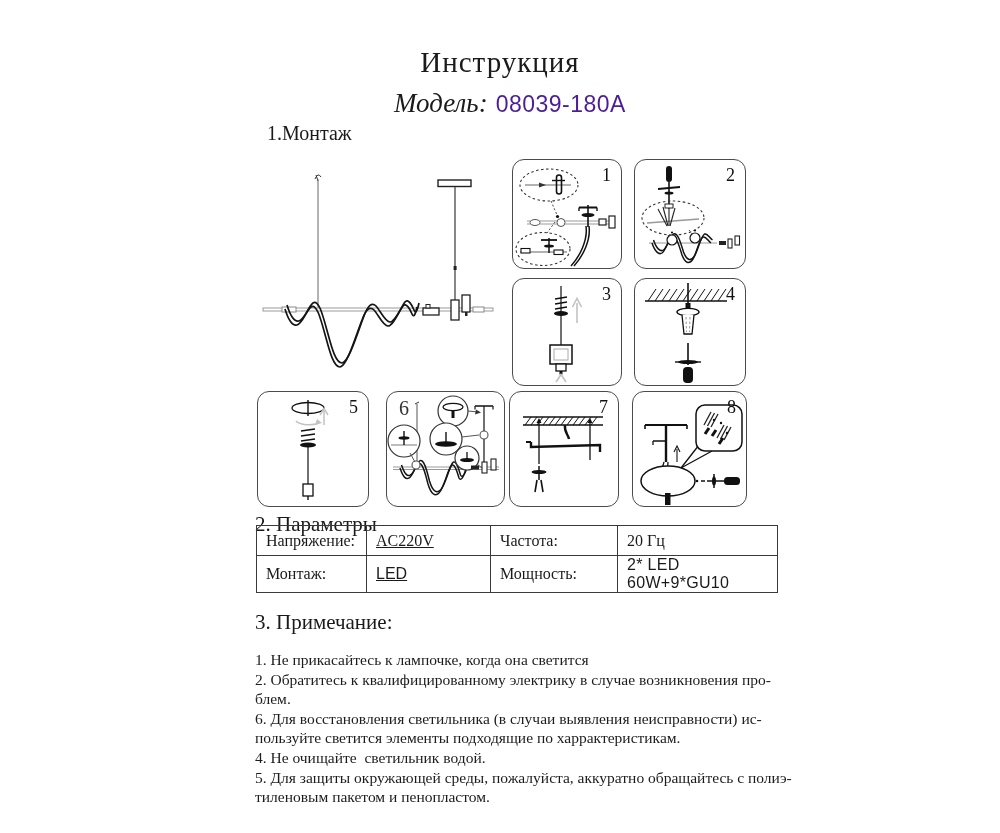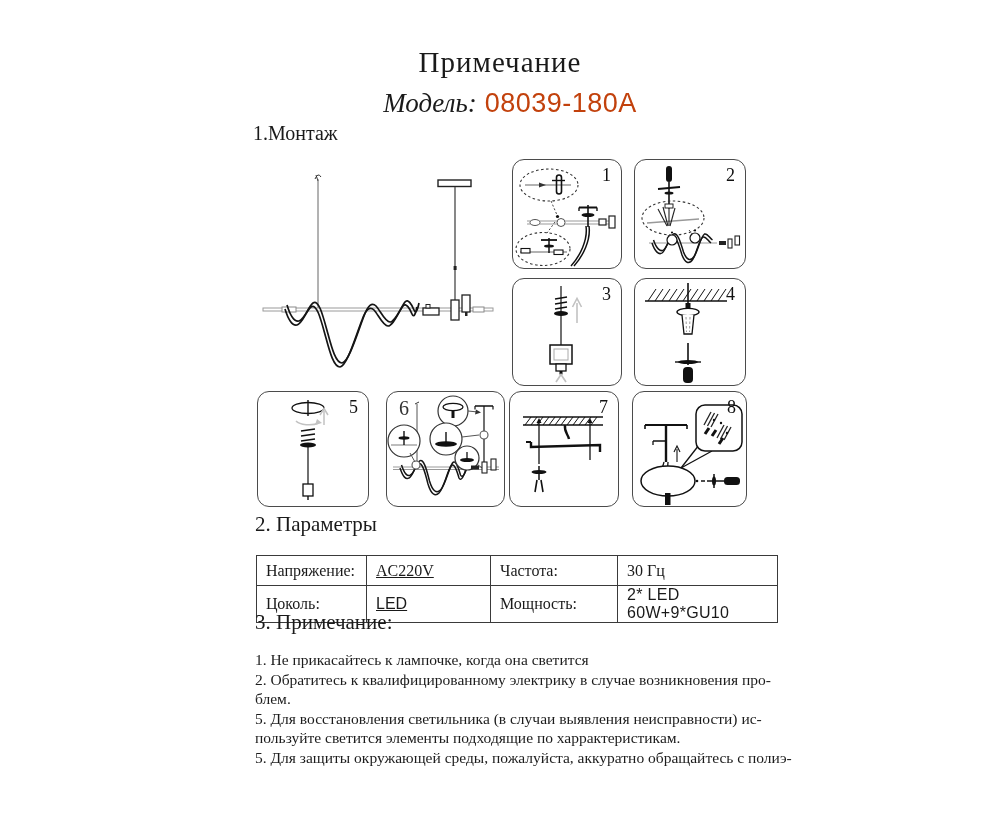--- a/index.html
+++ b/index.html
@@ -2,42 +2,42 @@
 <html><head>
 <meta charset="utf-8">
 <style>
   html,body{margin:0;padding:0;background:#ffffff;}
   .page{position:relative;width:1000px;height:833px;background:#fff;overflow:hidden;
         font-family:"Liberation Serif", serif;color:#1a1a1a;}
   .abs{position:absolute;}
   .title{left:0;top:46px;width:1000px;text-align:center;font-size:29px;letter-spacing:1px;}
   .model-row{left:0;top:88px;width:1000px;display:flex;justify-content:center;align-items:baseline;gap:8px;transform:translateX(10px);}
   .model-label{font-size:27px;font-style:italic;}
-  .model-value{font-family:"Liberation Sans", sans-serif;font-size:27px;color:#c2410c;letter-spacing:0.5px;}
-  .h-montage{left:253px;top:122px;font-size:20px;}
+  .model-value{font-family:"Liberation Sans", sans-serif;font-size:23px;color:#4c1d95;letter-spacing:0.5px;}
+  .h-montage{left:267px;top:122px;font-size:20px;}
   .h-params{left:255px;top:512px;font-size:21px;}
   .h-notes{left:255px;top:610px;font-size:21px;}
   .panel{position:absolute;border:1.6px solid #4b4b4b;border-radius:12px;background:#fff;box-sizing:border-box;}
   .panel svg{position:absolute;left:0;top:0;}
   .pnum{position:absolute;top:5px;right:10px;font-size:18px;color:#111;font-family:"Liberation Serif",serif;}
   .pnum-left{position:absolute;top:5px;left:12px;right:auto;font-size:20px;color:#333;}
-  table.params{position:absolute;left:256px;top:555px;border-collapse:collapse;table-layout:fixed;width:489px;}
+  table.params{position:absolute;left:256px;top:525px;border-collapse:collapse;table-layout:fixed;width:489px;}
   table.params td{border:1.6px solid #3a3a3a;height:29px;padding:0 0 0 9px;font-size:16px;vertical-align:middle;}
   td.c0{width:100px;} td.c1{width:114px;text-decoration:underline;} td.c2{width:117px;} td.c3{width:150px;}
   .sans-val{font-family:"Liberation Sans", sans-serif;font-size:15px;}
   .sans-small{font-family:"Liberation Sans", sans-serif;font-size:12.5px;letter-spacing:0.3px;}
   .notes{left:255px;top:650px;width:500px;font-size:15.5px;line-height:19.6px;color:#1c1c1c;}
   .notes div{white-space:pre;}
 </style>
 </head>
 <body>
 
 <div class="page">
 
-  <div class="abs title">Примечание</div>
+  <div class="abs title">Инструкция</div>
   <div class="abs model-row">
     <span class="model-label">Модель:</span>
     <span class="model-value">08039-180A</span>
   </div>
 
   <div class="abs h-montage">1.Монтаж</div>
 
   <div class="abs" style="left:255px;top:148px;width:245px;height:240px;">
     <svg width="245" height="240" viewBox="0 0 245 240">
       <path d="M60,31 q3,-7 6,-2 m-5,-2 l2,6" stroke="#333" stroke-width="1" fill="none"></path>
@@ -314,35 +314,37 @@
   </div>
 
   <div class="abs h-params">2. Параметры</div>
 
   <table class="params">
     <tbody>
         <tr>
       <td class="c0">Напряжение:</td>
       <td class="c1">AC220V</td>
       <td class="c2">Частота:</td>
-      <td class="c3">30 Гц</td>
+      <td class="c3">20 Гц</td>
     </tr>
     <tr>
-      <td class="c0">Цоколь:</td>
+      <td class="c0">Монтаж:</td>
       <td class="c1 sans-val">LED</td>
       <td class="c2">Мощность:</td>
       <td class="c3 sans-small">2* LED 60W+9*GU10</td>
     </tr>
   </tbody>
     </table>
 
   <div class="abs h-notes">3. Примечание:</div>
 
   <div class="abs notes">
     <div>1. Не прикасайтесь к лампочке, когда она светится</div>
     <div>2. Обратитесь к квалифицированному электрику в случае возникновения про-</div>
     <div>блем.</div>
-    <div>5. Для восстановления светильника (в случаи выявления неисправности) ис-</div>
+    <div>6. Для восстановления светильника (в случаи выявления неисправности) ис-</div>
     <div>пользуйте светится элементы подходящие по харрактеристикам.</div>
+    <div>4. Не очищайте  светильник водой.</div>
     <div>5. Для защиты окружающей среды, пожалуйста, аккуратно обращайтесь с полиэ-</div>
+    <div>тиленовым пакетом и пенопластом.</div>
   </div>
 
 </div>
 
 </body></html>

